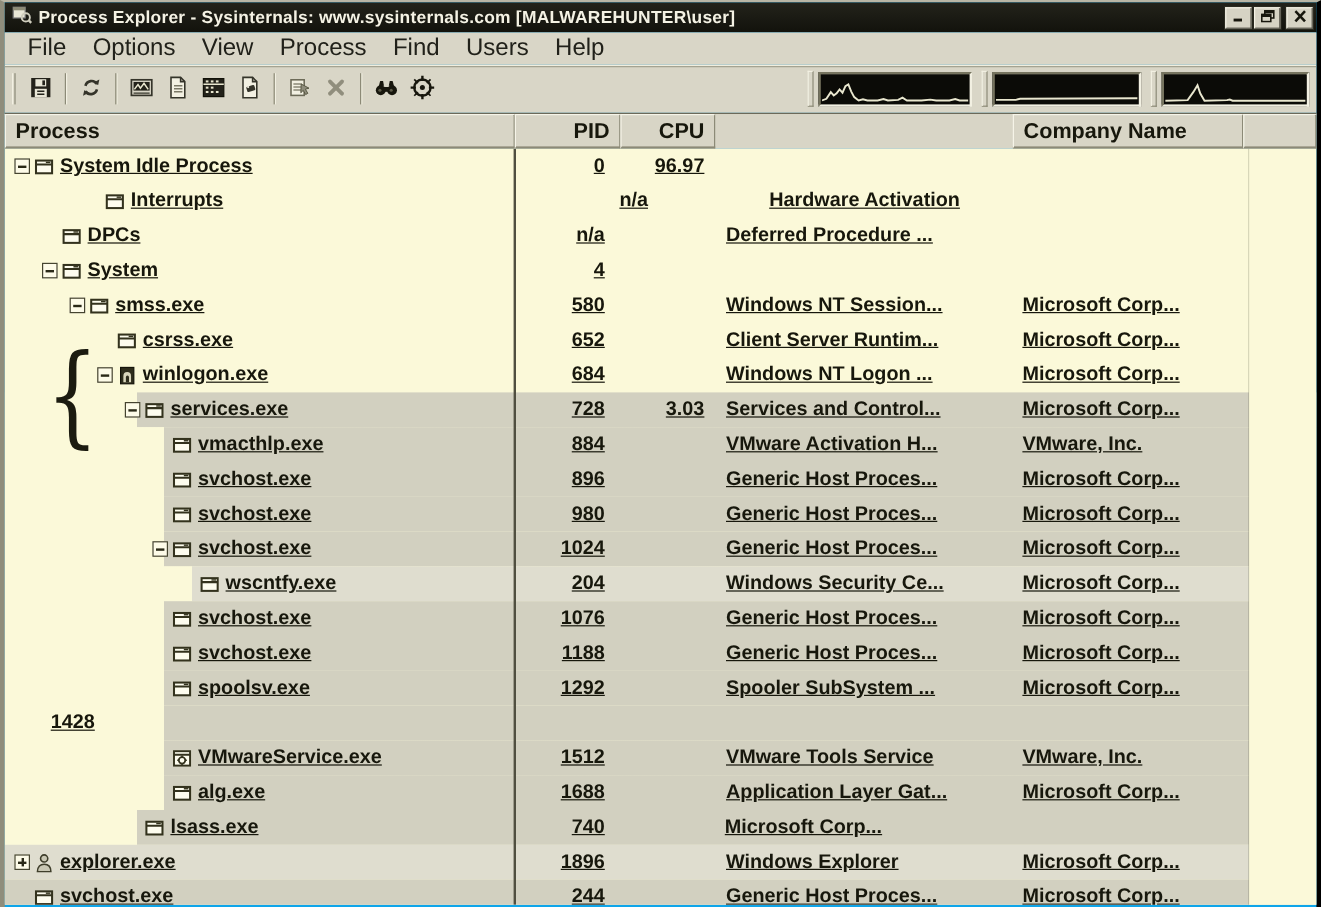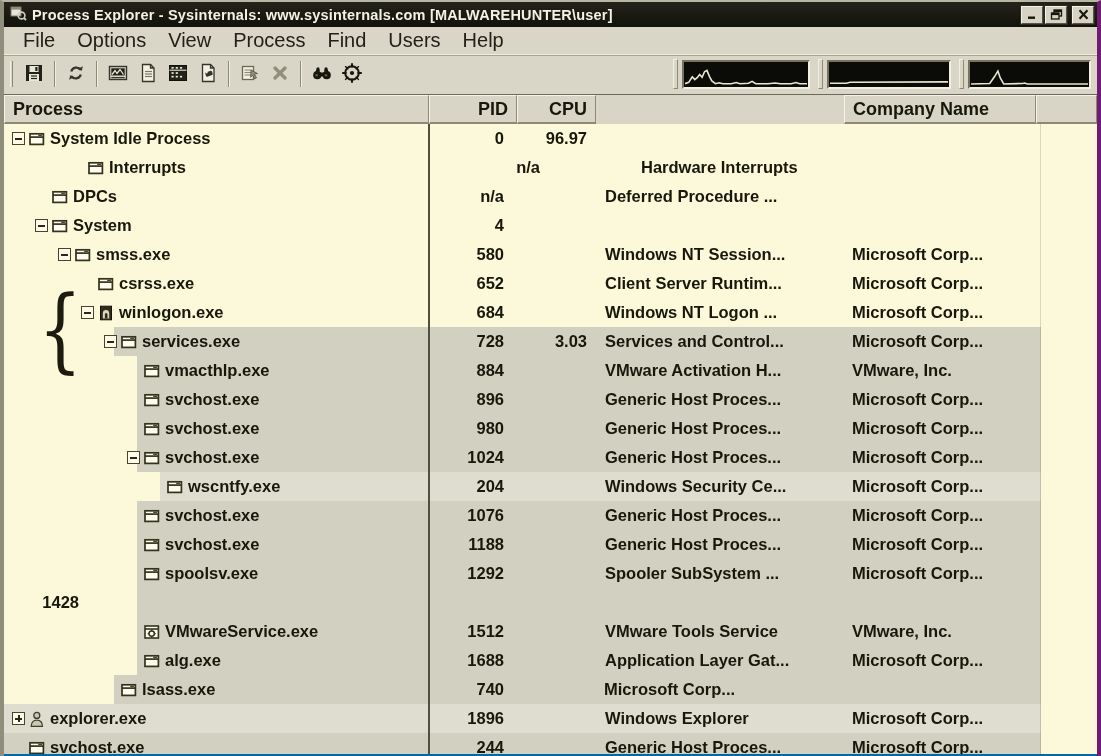--- a/index.html
+++ b/index.html
@@ -1,21 +1,21 @@
 <!DOCTYPE html>
 <html><head>
 <meta charset="utf-8">
 <style>
   * { margin:0; padding:0; box-sizing:border-box; }
   html,body { width:1101px; height:756px; overflow:hidden; background:#888; }
   .window {
     position:relative; width:1101px; height:756px;
     font-family:"Liberation Sans", sans-serif;
-    border-left:4px solid #8f8d7c; border-right:4px solid #701a75; border-top:2px solid #b9b6a6;
-    background:#0369a1; color:#17170c;
+    border-left:4px solid #8f8d7c; border-right:4px solid #000000; border-top:2px solid #b9b6a6;
+    background:#0ea5e9; color:#17170c;
   }
   
   .titlebar {
     height:25px; display:flex; align-items:center; gap:5px; padding:0 3px 0 6px;
     background:linear-gradient(#23231b,#12120c); color:#f4f2e4;
   }
   .titlebar .title { font-size:14.5px; font-weight:bold; letter-spacing:.2px; white-space:nowrap; overflow:hidden; flex:1; }
   .win-btn {
     width:22px; height:18px; display:inline-flex; align-items:center; justify-content:center;
     background:#d6d3c4; border:1px solid; border-color:#f5f3e6 #55544a #55544a #f5f3e6;
@@ -45,21 +45,21 @@
   .grid-header { height:30px; display:flex; border-top:1px solid #6b6a5a; background:#d8d5c6; }
   .hdr-cell {
     height:100%; display:flex; align-items:center; font-size:18px; font-weight:bold;
     border-top:1px solid #f6f4e8; border-left:1px solid #f6f4e8;
     border-right:1px solid #8c8a77; border-bottom:2px solid #8c8a77;
     padding:0 8px; white-space:nowrap; overflow:hidden;
   }
   .hdr-cell.r { justify-content:flex-end; }
   
   .rows { position:relative; height:630px; background:#fbf9d9; overflow:hidden; }
-  .prow { position:relative; height:29px; display:flex; align-items:flex-start; white-space:nowrap; }
+  .prow { position:relative; height:29px; display:flex; align-items:flex-start; white-space:nowrap;text-decoration:underline; }
   .cell { height:100%; display:flex; align-items:center; overflow:hidden; font-size:16.5px; font-weight:bold; }
   .c-process { width:425px; }
   .c-pid     { width:88px;  justify-content:flex-end; padding-right:13px; }
   .c-cpu     { width:79px;  justify-content:flex-end; padding-right:9px; }
   .c-desc    { width:248px; padding-left:9px; }
   .c-company { width:200px; padding-left:8px; }
   .exp {
     width:13px; height:13px; flex:0 0 13px; margin-right:3px; position:relative;
     border:1px solid #45442f; background:#fdfbe8;
   }
@@ -290,21 +290,21 @@
             <svg width="18" height="16" viewBox="0 0 18 16">
               <rect x="2" y="2.8" width="13.4" height="10.6" fill="#fdfcee" stroke="#33321d" stroke-width="1.7"></rect>
               <line x1="2" y1="6.1" x2="15.4" y2="6.1" stroke="#33321d" stroke-width="1.7"></line>
               <rect x="10.2" y="3.7" width="3.8" height="1.2" fill="#33321d"></rect>
             </svg>
           </span>
           <span>Interrupts</span>
         </div>
     <div class="cell c-pid">n/a</div>
     <div class="cell c-cpu"></div>
-    <div class="cell c-desc">Hardware Interrupts</div>
+    <div class="cell c-desc">Hardware Activation</div>
     <div class="cell c-company"></div>
   </div>
       <div class="prow">
     <div class="cell c-process" style="padding-left: 31px;">
           <span class="exp-ph"></span>
           <span class="picon">
             <svg width="18" height="16" viewBox="0 0 18 16">
               <rect x="2" y="2.8" width="13.4" height="10.6" fill="#fdfcee" stroke="#33321d" stroke-width="1.7"></rect>
               <line x1="2" y1="6.1" x2="15.4" y2="6.1" stroke="#33321d" stroke-width="1.7"></line>
               <rect x="10.2" y="3.7" width="3.8" height="1.2" fill="#33321d"></rect>

